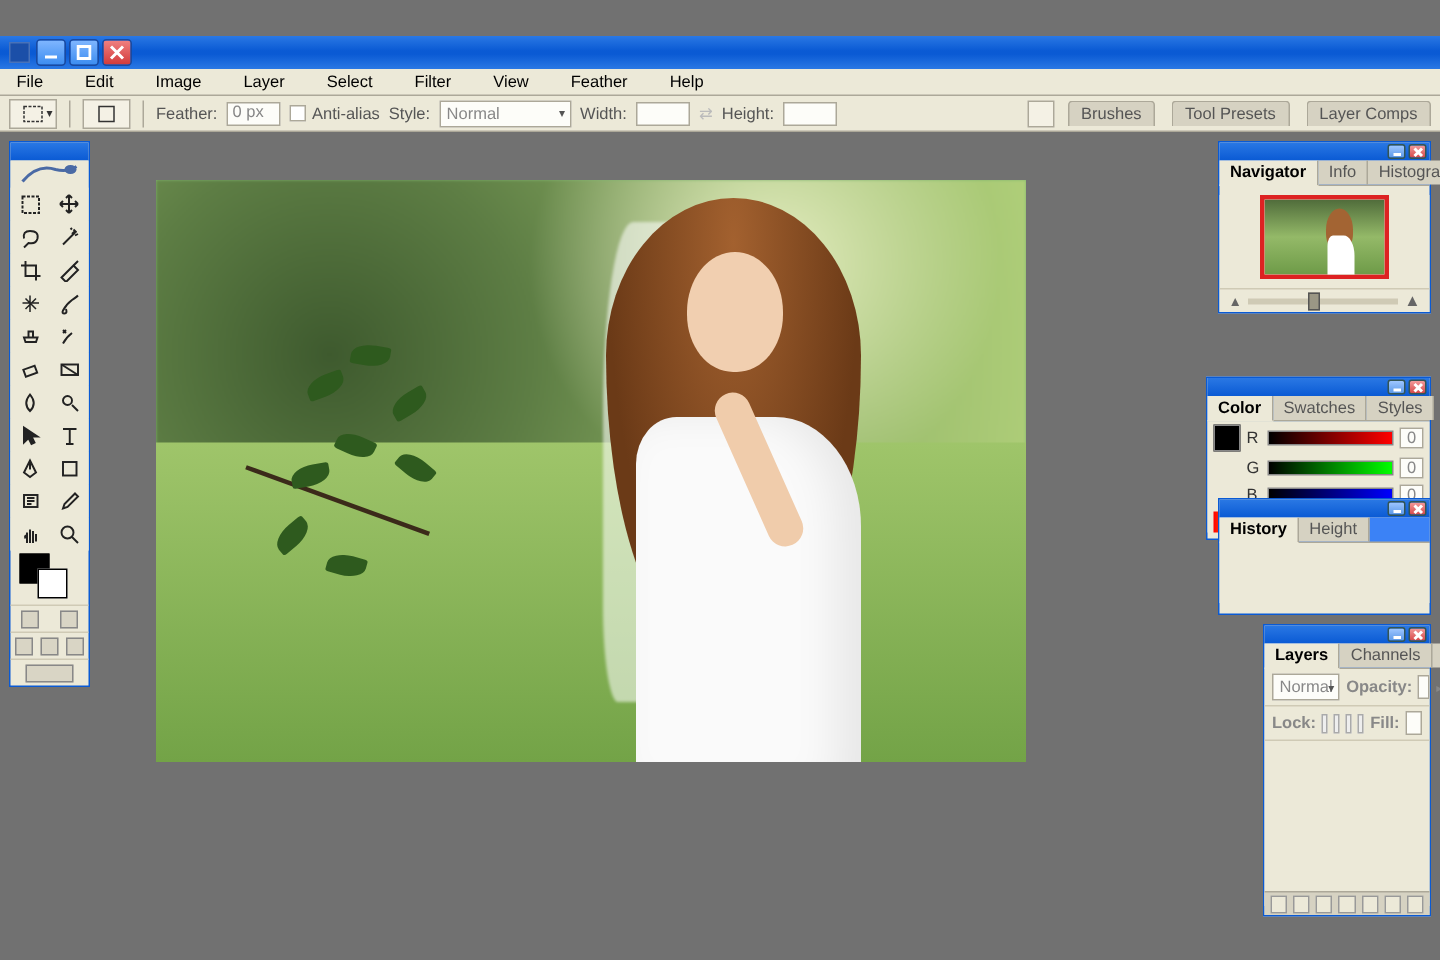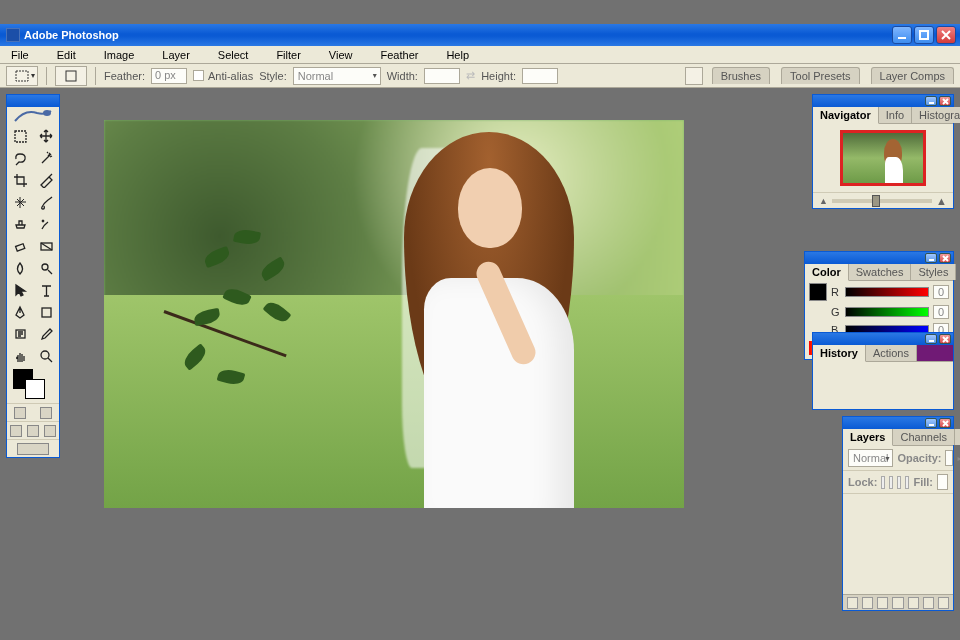--- a/index.html
+++ b/index.html
@@ -78,21 +78,21 @@
   .torso { position:absolute; top:170px; left:70px; width:150px; height:260px; background:#fafafa;
     border-radius: 18% 38% 6% 6% / 12% 28% 4% 4%; box-shadow: inset -16px -4px 30px rgba(0,0,0,0.08);}
   .veil { position:absolute; top:40px; left:48px; width:50px; height:320px; background:rgba(255,255,255,0.55); border-radius:40% 10% 20% 20%; filter:blur(1px);}
 
   
   .panel { position:absolute; right:6px; background:#ece9d8; border:1px solid #0a5ad4; }
   .phead { height:12px; background:linear-gradient(#2a78e4,#0a5ad4); display:flex; justify-content:flex-end; align-items:center; padding:0 2px; gap:2px;}
   .phead .pb { width:12px; height:10px; border:1px solid #355; background:linear-gradient(#9ec6ff,#5c99e8); border-radius:2px; display:flex; align-items:center; justify-content:center;}
   .phead .pb.x { background:linear-gradient(#f29a9a,#d64a4a);}
   .phead .pb svg { width:7px; height:7px; stroke:#fff; stroke-width:2; fill:none;}
-  .ptabs { display:flex; background:#701a75; height:17px; border-bottom:1px solid #aca899;}
+  .ptabs { display:flex; background:#3b82f6; height:17px; border-bottom:1px solid #aca899;}
   .ptab { padding:2px 7px; border-right:1px solid #aca899; color:#555; background:#d6d2c2;}
   .ptab.active { background:#ece9d8; color:#000; border-bottom:1px solid #ece9d8; margin-bottom:-1px; font-weight:bold;}
   .pbody { background:#ece9d8; }
 
   
   .nav { top:94px; width:142px; }
   .navthumb { margin:6px auto; width:86px; height:56px; border:3px solid #d22; position:relative; overflow:hidden;}
   .navthumb .bgmini { position:absolute; inset:0; background:linear-gradient(#506c3b 0%, #94b968 50%, #6e9b48 100%);}
   .navthumb .personmini { position:absolute; left:38px; top:6px; width:24px; height:50px;}
   .navthumb .hm { width:18px; height:28px; background:#a36433; border-radius:50% 50% 40% 40%; margin:0 auto;}
@@ -122,21 +122,20 @@
   .licon { width:13px; height:13px; border:1px solid #aaa; background:#eee;}
   .lfoot { position:absolute; bottom:0; left:0; right:0; height:16px; border-top:1px solid #aca899; display:flex; justify-content:flex-end; gap:4px; padding:0 4px; align-items:center; background:#d6d2c2;}
   .lfoot .fb { width:14px; height:12px; border:1px solid #999; background:#ece9d8;}
 
 </style>
 </head>
 <body>
 
 <div class="titlebar">
   <div class="app-icon"></div>
-  <div class="title">Adobe Photoshop</div>
   <div class="winbtns">
     <div class="winbtn">
         <svg viewBox="0 0 10 10">
           <path d="M1 8 H9"></path>
         </svg>
       </div>
     <div class="winbtn">
         <svg viewBox="0 0 10 10">
           <rect x="1" y="1" width="8" height="8"></rect>
         </svg>
@@ -449,21 +448,21 @@
         </svg>
       </div>
     <div class="pb x">
         <svg viewBox="0 0 7 7">
           <path d="M1 1 L6 6 M6 1 L1 6"></path>
         </svg>
       </div>
   </div>
   <div class="ptabs" id="histtabs">
       <div class="ptab active">History</div>
-      <div class="ptab">Actions</div>
+      <div class="ptab">Height</div>
     </div>
   <div class="pbody" style="height:40px"></div>
 </div>
 
 <div class="panel layp">
   <div class="phead">
     <div class="pb">
         <svg viewBox="0 0 7 7">
           <path d="M1 5 H6"></path>
         </svg>

